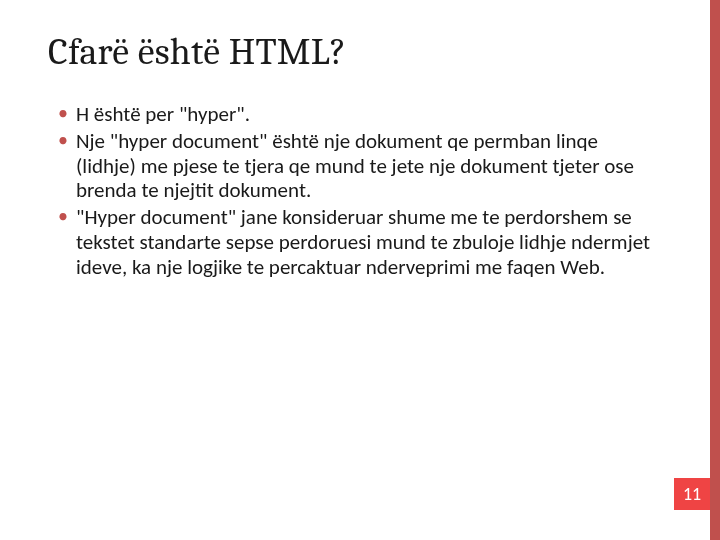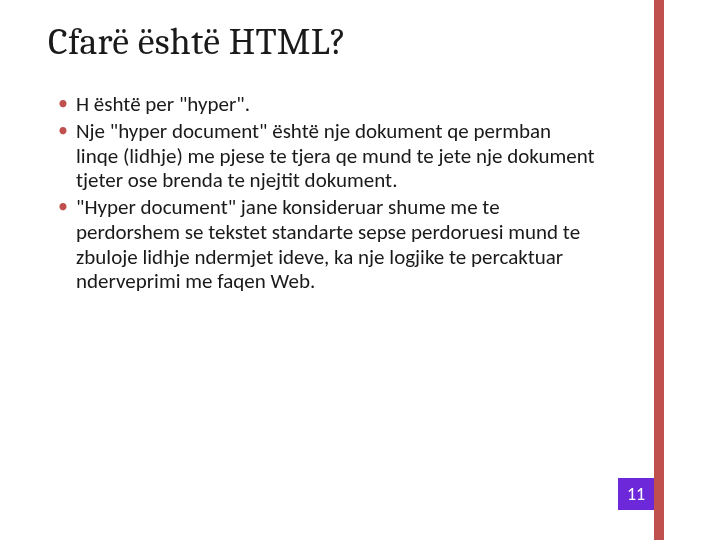--- a/index.html
+++ b/index.html
@@ -3,24 +3,24 @@
 <meta charset="utf-8">
 <style>
   * { margin: 0; padding: 0; box-sizing: border-box; }
   html, body { width: 720px; height: 540px; overflow: hidden; }
   body {
     font-family: "Calibri", "Segoe UI", Arial, sans-serif;
     background: #ffffff;
     position: relative;
   }
   .slide {
-    width: 664px;
+    width: 720px;
     height: 540px;
     position: relative;
-    padding: 20px 48px 0 48px;
+    padding: 30px 48px 0 48px;
   }
   .title {
     font-family: "Cambria", "Georgia", serif;
     font-size: 38px;
     font-weight: 400;
     color: #1a1a1a;
     margin-bottom: 28px;
     letter-spacing: 0.2px;
   }
   .content {
@@ -54,21 +54,21 @@
     width: 10px;
     height: 540px;
     background: #c0504d;
   }
   .page-badge {
     position: absolute;
     right: 10px;
     bottom: 30px;
     min-width: 36px;
     height: 32px;
-    background: #6d28d9;
+    background: #ef4444;
     color: #ffffff;
     font-size: 18px;
     display: flex;
     align-items: center;
     justify-content: center;
     padding: 0 8px;
   }
 </style>
 </head>
 <body>

